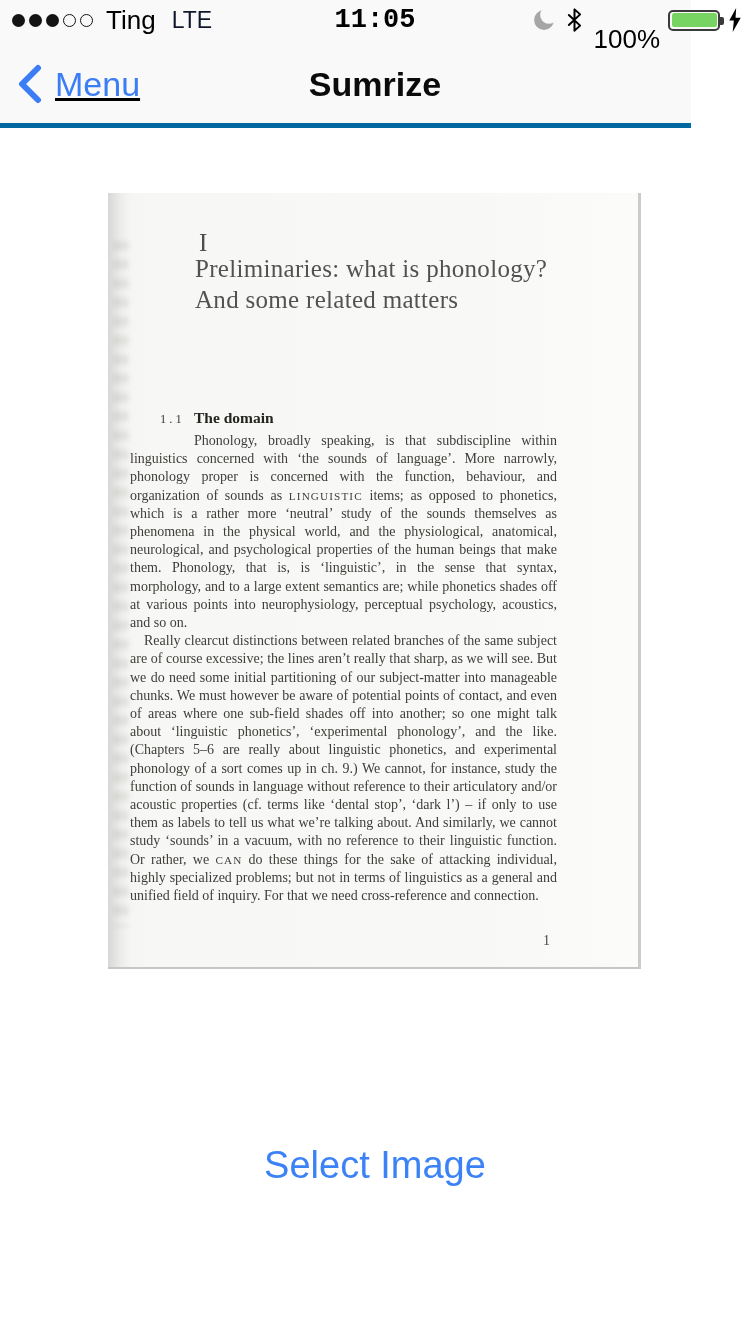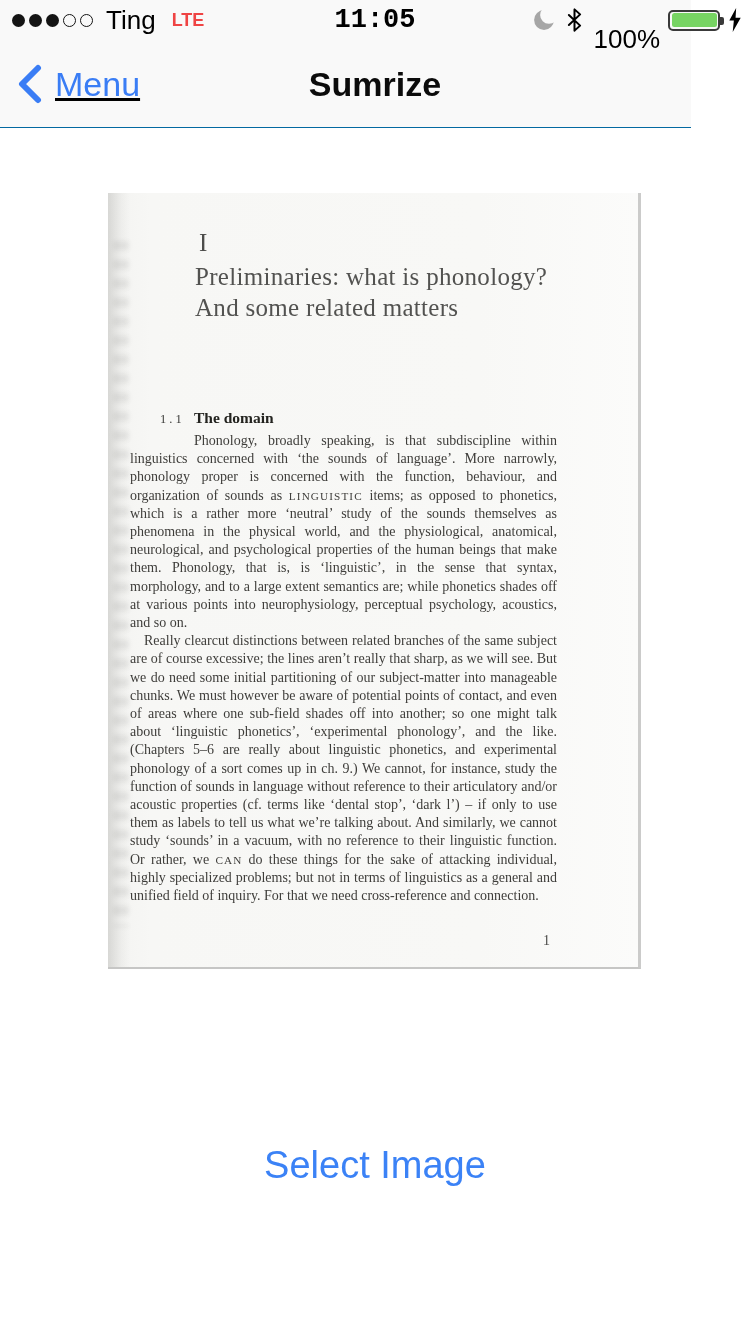--- a/index.html
+++ b/index.html
@@ -5,30 +5,30 @@
   html,body { margin:0; padding:0; background:#ffffff; }
   .frame {
     position:relative; width:750px; height:1334px; overflow:hidden;
     background:#ffffff; font-family:"Liberation Sans", sans-serif;
     -webkit-font-smoothing:antialiased;
   }
 
   
   .header {
     position:absolute; left:0; top:0; width:691px; height:128px;
-    background:#f9f9f9; border-bottom:1px solid #0369a1; box-sizing:border-box;padding-left:18px;
+    background:#f9f9f9; border-bottom:5px solid #0369a1; box-sizing:border-box;padding-left:18px;
   }
   .statusbar { position:absolute; left:0; top:0; width:750px; height:40px; }
   .sb-left { position:absolute; left:12px; top:0; height:40px; display:flex; align-items:center; }
   .signal { display:flex; align-items:center; margin-right:9px; }
   .signal .dot { width:13px; height:13px; border-radius:50%; box-sizing:border-box; margin-right:4px; }
   .signal .dot.on  { background:#141414; }
   .signal .dot.off { border:1.5px solid #141414; background:transparent; }
   .sb-carrier { font-size:26px; color:#000; margin-right:16px; }
-  .sb-network { font-size:18px; color:#ef4444;font-weight:bold; }
+  .sb-network { font-size:23px; color:#0f172a; }
   .sb-time {
     position:absolute; left:0; top:0; width:750px; height:40px;
     display:flex; align-items:center; justify-content:center;
     font-size:27px; font-weight:600; color:#000;font-family:Liberation Mono, monospace;
   }
   .sb-right { position:absolute; right:8px; top:0; height:40px; display:flex; align-items:center; }
   .moon-wrap { margin-right:12px; display:flex; }
   .bt-wrap { margin-right:12px; display:flex; }
   .sb-batt-pct { font-size:26px; color:#000; margin-right:8px;margin-top:39px; }
   .battery { position:relative; width:52px; height:21px; border:2px solid #3a3a3a; border-radius:5px; box-sizing:border-box; margin-right:4px; background:#f9f9f9; }
@@ -60,21 +60,21 @@
   .page .gutter {
     position:absolute; left:0; top:0; bottom:0; width:22px;
     background:linear-gradient(90deg, rgba(90,90,85,0.18), rgba(120,120,115,0.06) 60%, rgba(0,0,0,0));
   }
   .page .bleed {
     position:absolute; left:5px; top:48px; bottom:40px; width:16px;
     background:repeating-linear-gradient(180deg, rgba(110,110,105,0.14) 0 9px, rgba(0,0,0,0) 9px 19px);
     filter:blur(2px); opacity:.8;
   }
   .chap-num { position:absolute; left:91px; top:36px; font-size:25px; color:#4c4c4a; }
-  .chap-title { position:absolute; left:87px; top:68px; width:420px; font-size:25px; line-height:31px; color:#525250; letter-spacing:0.3px; }
+  .chap-title { position:absolute; left:87px; top:60px; width:420px; font-size:25px; line-height:31px; color:#525250; letter-spacing:0.3px; }
   .section-row { position:absolute; left:0; top:216px; width:500px; }
   .section-num { position:absolute; left:52px; top:3px; font-size:12.5px; letter-spacing:3px; color:#3a3a38; }
   .section-title { position:absolute; left:86px; top:0; font-size:15.5px; font-weight:700; color:#23231f; }
   .body-text {
     position:absolute; left:22px; top:239px; width:427px;
     font-size:14px; line-height:18.2px; color:#3e3d3a; text-align:justify;
   }
   .body-text p { margin:0; }
   .body-text p.par-first { text-indent:64px; }
   .body-text p.par-next { text-indent:14px; }

